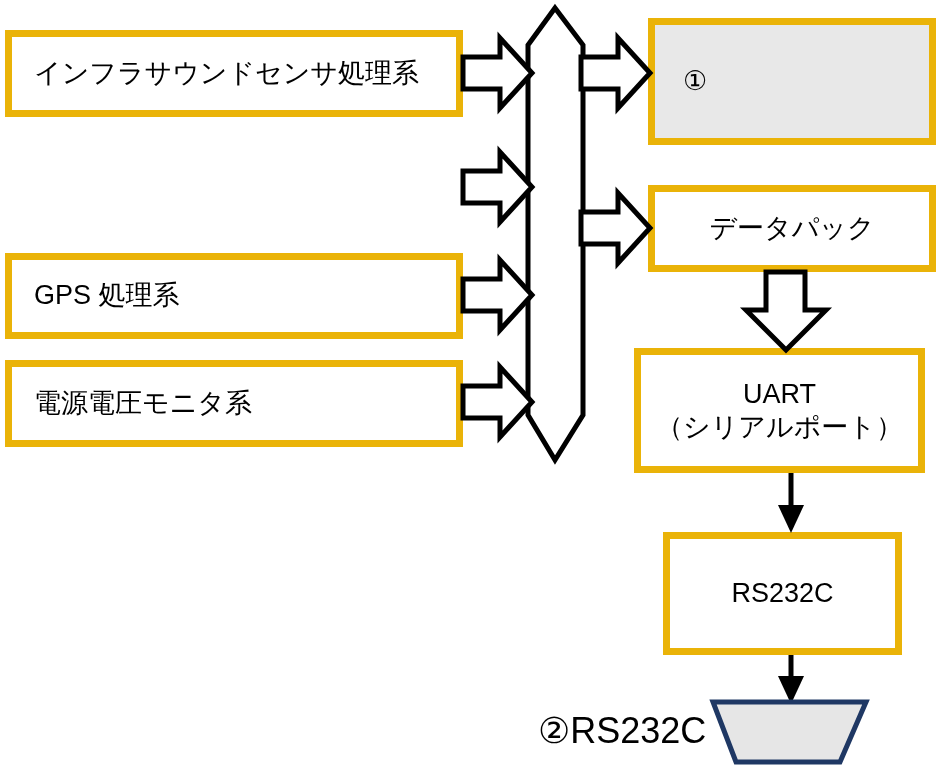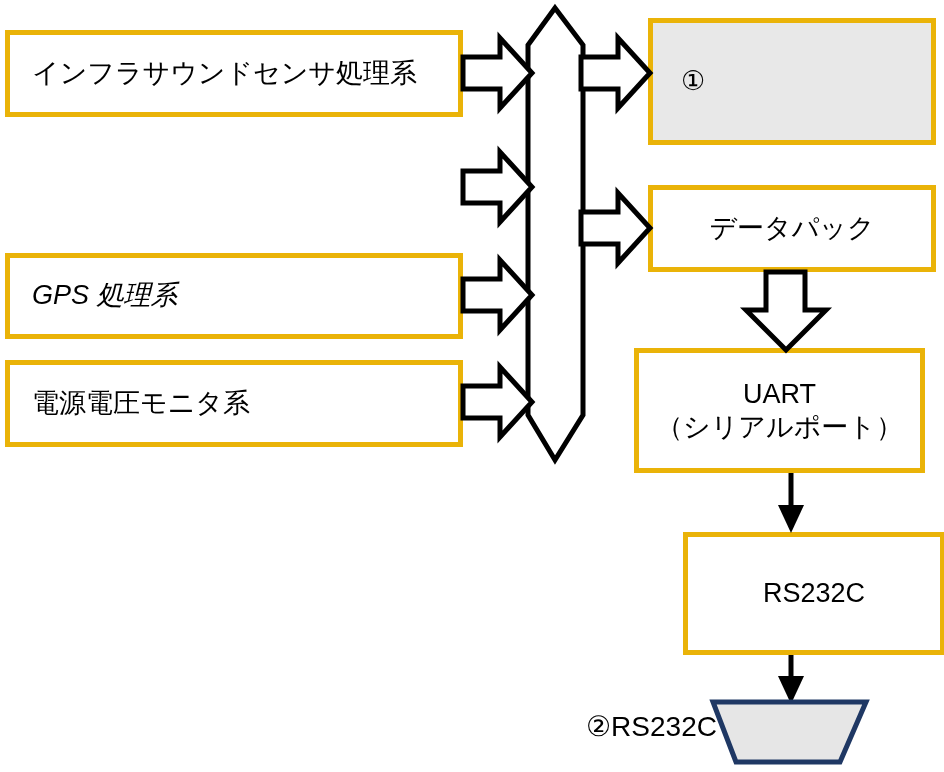--- a/index.html
+++ b/index.html
@@ -20,21 +20,21 @@
   svg.layer {
     position: absolute;
     left: 0;
     top: 0;
     width: 944px;
     height: 772px;
   }
   .node-box {
     position: absolute;
     box-sizing: border-box;
-    border: 5px solid #eab308;
+    border: 7px solid #eab308;
     background: #ffffff;
     display: flex;
     align-items: center;
     color: #000000;
   }
   .node-box.filled { background: #e8e8e8; }
   .node-box.left-node {
     justify-content: flex-start;
     padding-left: 22px;
     font-size: 27px;
@@ -46,37 +46,36 @@
     font-size: 27px;
     line-height: 1.22;
   }
   .node-box.right-node.lcd {
     justify-content: flex-start;
     padding-left: 28px;
   }
   .lcd-num { margin-right: 22px; }
   .label-free {
     position: absolute;
-    font-size: 28px;
+    font-size: 36px;
     color: #000000;
     white-space: nowrap;
-    margin-left: 48px;
   }
 </style>
 </head>
 <body>
 
 <div id="canvas">
 
   <div class="node-box left-node" style="left:5px; top:30px; width:458px; height:87px;">
     <span>インフラサウンドセンサ処理系</span>
   </div>
 
 
-  <div class="node-box left-node" style="left:5px; top:253px; width:458px; height:86px;font-style:italic;">
+  <div class="node-box left-node" style="left:5px; top:253px; width:458px; height:86px;">
     <span>GPS 処理系</span>
   </div>
 
   <div class="node-box left-node" style="left:5px; top:360px; width:458px; height:87px;">
     <span>電源電圧モニタ系</span>
   </div>
 
   <div class="node-box right-node lcd filled" style="left:648px; top:18px; width:288px; height:127px;">
     <span class="lcd-num">①</span>
   </div>
@@ -85,21 +84,21 @@
     <span>データパック</span>
   </div>
 
   <div class="node-box right-node" style="left:634px; top:348px; width:291px; height:125px;">
     <span>
       <span>UART</span><br>
       <span>（シリアルポート）</span>
     </span>
   </div>
 
-  <div class="node-box right-node" style="left:683px; top:532px; width:262px; height:123px;">
+  <div class="node-box right-node" style="left:663px; top:532px; width:239px; height:123px;">
     <span>
       <span>RS232C</span><br>
     </span>
   </div>
 
   <svg class="layer" viewBox="0 0 944 772">
 
     <polygon points="555,8 583,45 583,415 555,460 528,415 528,45" fill="#ffffff" stroke="#000000" stroke-width="5" stroke-linejoin="miter"></polygon>
 
     <polygon points="463,57 500,57 500,38 532,73 500,108 500,89 463,89" fill="#ffffff" stroke="#000000" stroke-width="5" stroke-linejoin="miter"></polygon>

